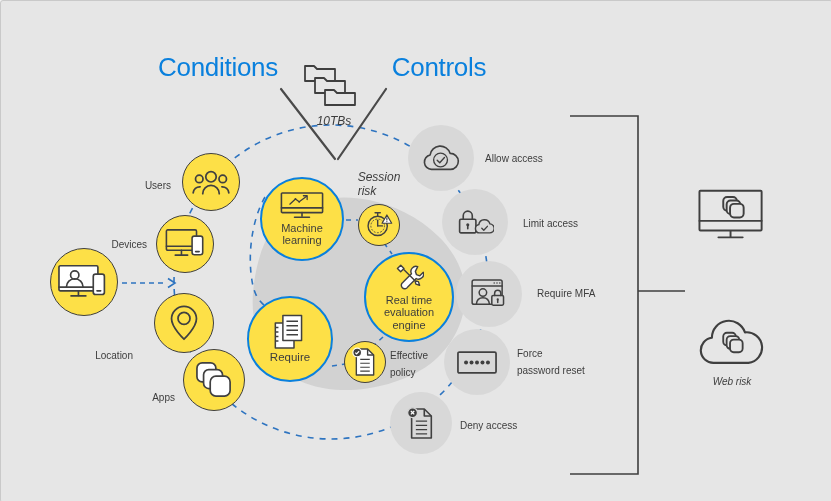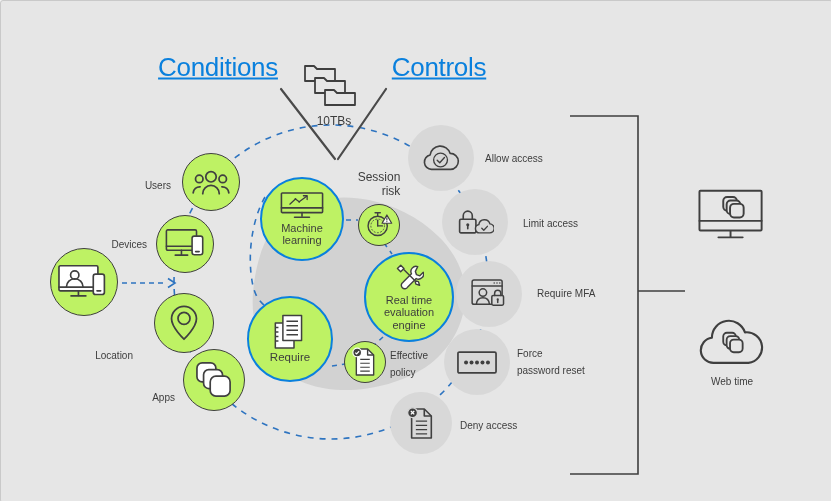--- a/index.html
+++ b/index.html
@@ -1,27 +1,27 @@
 <!DOCTYPE html>
 <html><head>
 <meta charset="utf-8">
 <style>
   html,body{margin:0;padding:0;background:#f2f2f2;}
   .canvas{position:relative;width:831px;height:501px;background:#e6e6e6;border:1px solid #c9c9c9;border-radius:3px;overflow:hidden;font-family:"Liberation Sans",sans-serif;}
   svg.bg{position:absolute;left:0;top:0;}
-  .node{position:absolute;background:#bef264;border:1.8px solid #3f3f3f;border-radius:50%;display:flex;flex-direction:column;align-items:center;justify-content:center;box-sizing:border-box;gap:1px;}
+  .node{position:absolute;background:#fde047;border:1.8px solid #3f3f3f;border-radius:50%;display:flex;flex-direction:column;align-items:center;justify-content:center;box-sizing:border-box;gap:1px;}
   .node.blue{border:2px solid #0a80dd;}
   .disc{position:absolute;background:#d8d8d8;border-radius:50%;display:flex;align-items:center;justify-content:center;box-sizing:border-box;}
   .lbl{position:absolute;font-size:10px;color:#3d3d3d;white-space:nowrap;line-height:17px;}
   .lbl span{display:block;}
-  .lbl.c{transform:translate(-50%,-50%);text-align:right;}
+  .lbl.c{transform:translate(-50%,-50%);text-align:left;font-style:italic;}
   .lbl.r{transform:translate(-100%,-50%);text-align:right;margin-top:14px;}
   .lbl.l{transform:translate(0,-50%);}
   .lbl.small{font-size:12px;}
-  .title{position:absolute;transform:translate(-50%,-50%);font-size:26px;color:#0a80dd;letter-spacing:-0.3px;white-space:nowrap;text-decoration:underline;}
+  .title{position:absolute;transform:translate(-50%,-50%);font-size:26px;color:#0a80dd;letter-spacing:-0.3px;white-space:nowrap;}
   .inlbl{font-size:11px;line-height:12.5px;color:#3d3d3d;text-align:center;}
   .inlbl span{display:block;}
   .icon{display:block;}
   .abs{position:absolute;}
   svg *{vector-effect:none;}
 </style>
 </head>
 <body>
 
 <div class="canvas">
@@ -259,15 +259,15 @@
     <line x1="33.5" y1="43" x2="33.5" y2="49"></line>
     <line x1="21" y1="49.5" x2="46" y2="49.5"></line>
   </svg>
 
   <svg class="abs icon" style="left:697px;top:318px" width="66" height="47" viewBox="0 0 68 48" fill="none" stroke="#3f3f3f" stroke-width="2.2" stroke-linecap="round" stroke-linejoin="round">
     <path d="M52 45 H16 a13 13 0 0 1 -1.7 -25.9 A17.5 17.5 0 0 1 48.4 13.6 A12.3 12.3 0 0 1 52 45 Z"></path>
     <rect x="26" y="14" width="13" height="13" rx="3.8" fill="#e6e6e6" stroke-width="1.9"></rect>
     <rect x="29.5" y="17.5" width="13" height="13" rx="3.8" fill="#e6e6e6" stroke-width="1.9"></rect>
     <rect x="33" y="21" width="13" height="13" rx="3.8" fill="#e6e6e6" stroke-width="1.9"></rect>
   </svg>
-  <div class="lbl c" style="left:731px;top:380px">Web time</div>
+  <div class="lbl c" style="left:731px;top:380px">Web risk</div>
 
 </div>
 
 </body></html>

